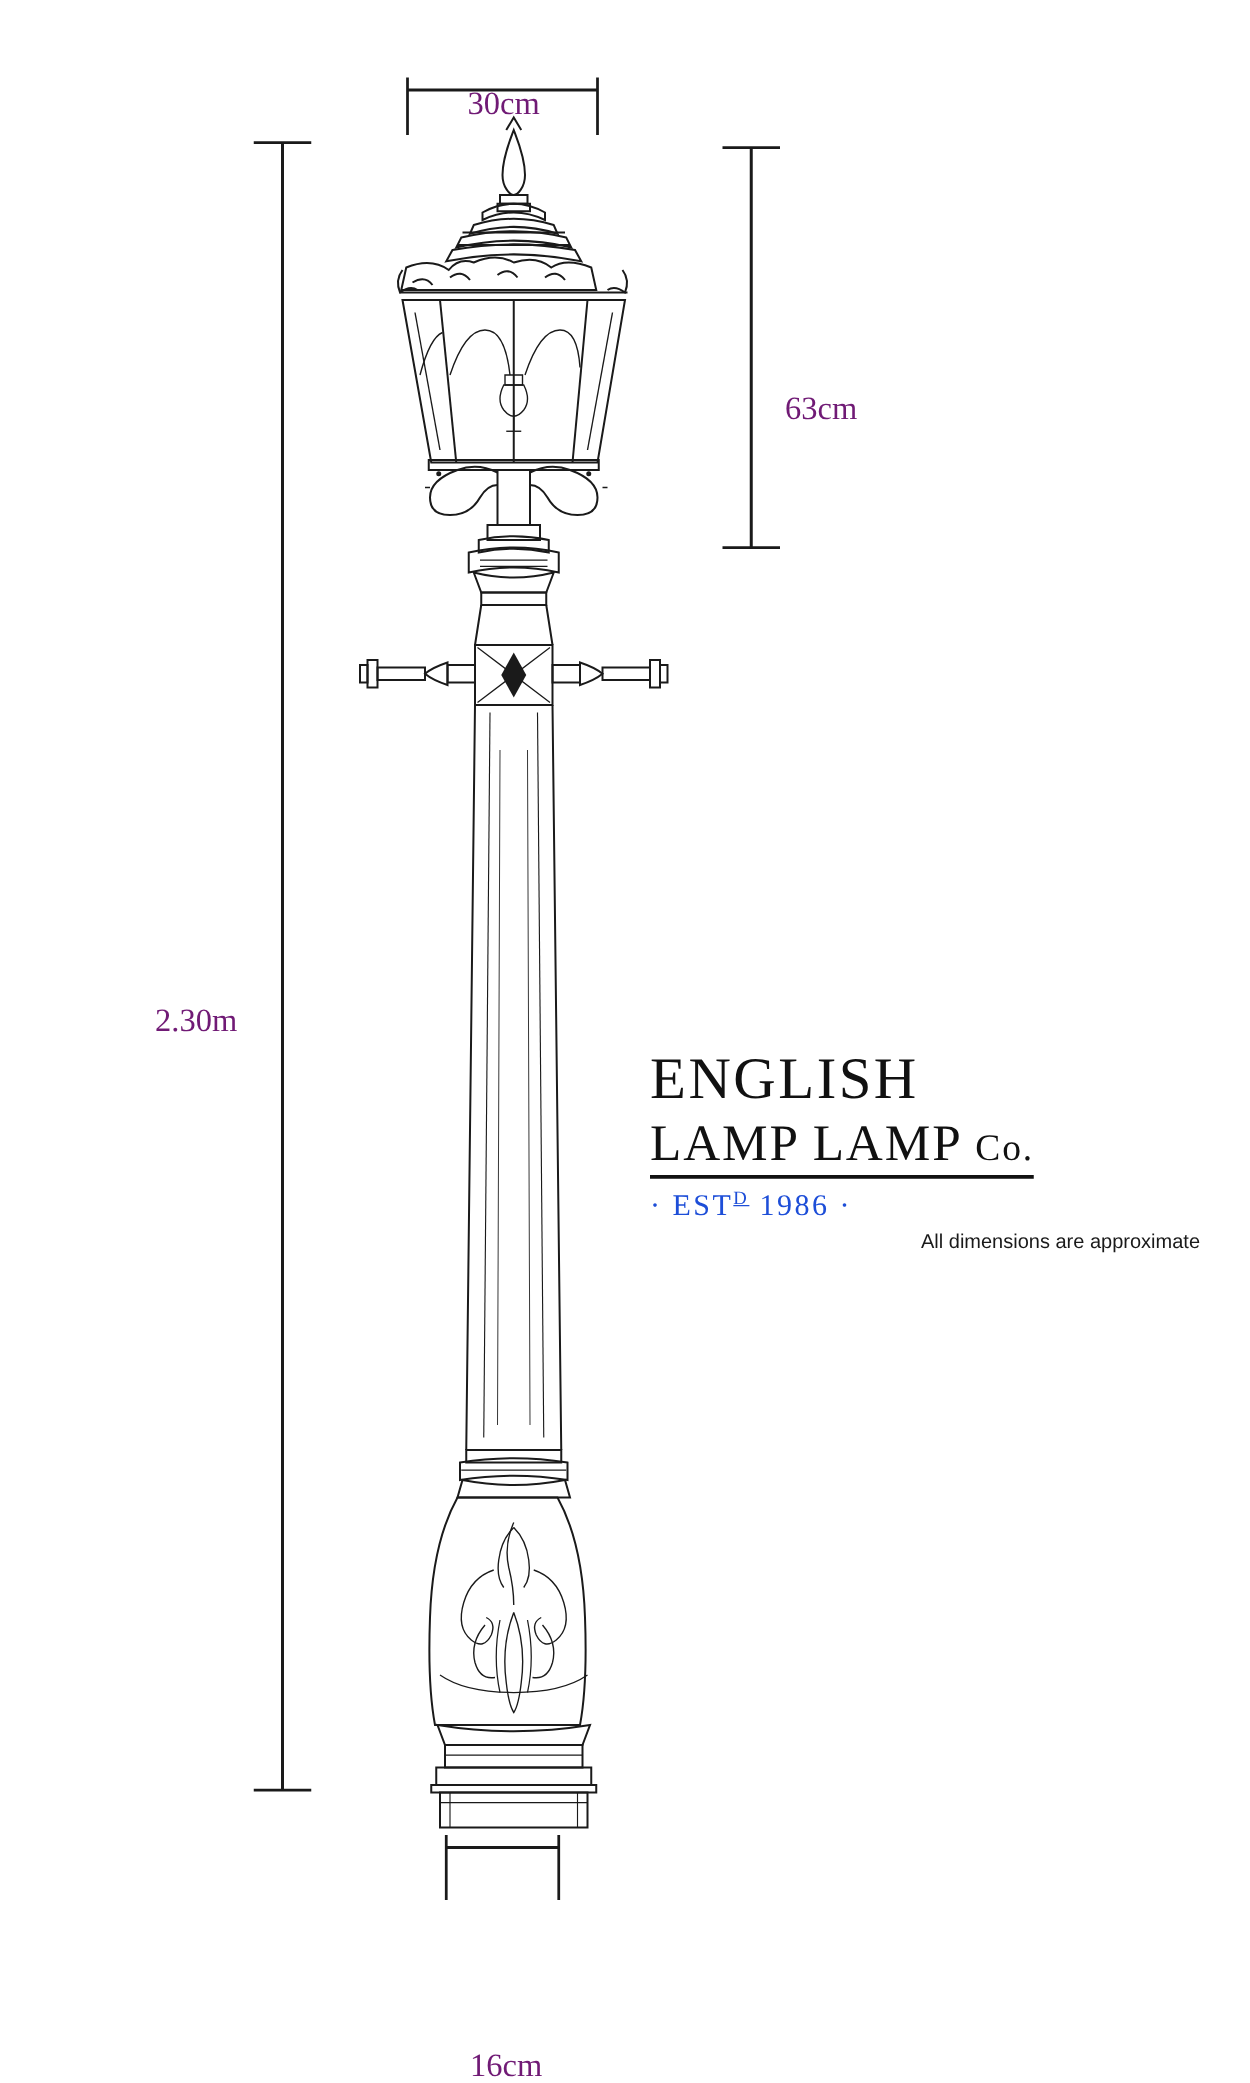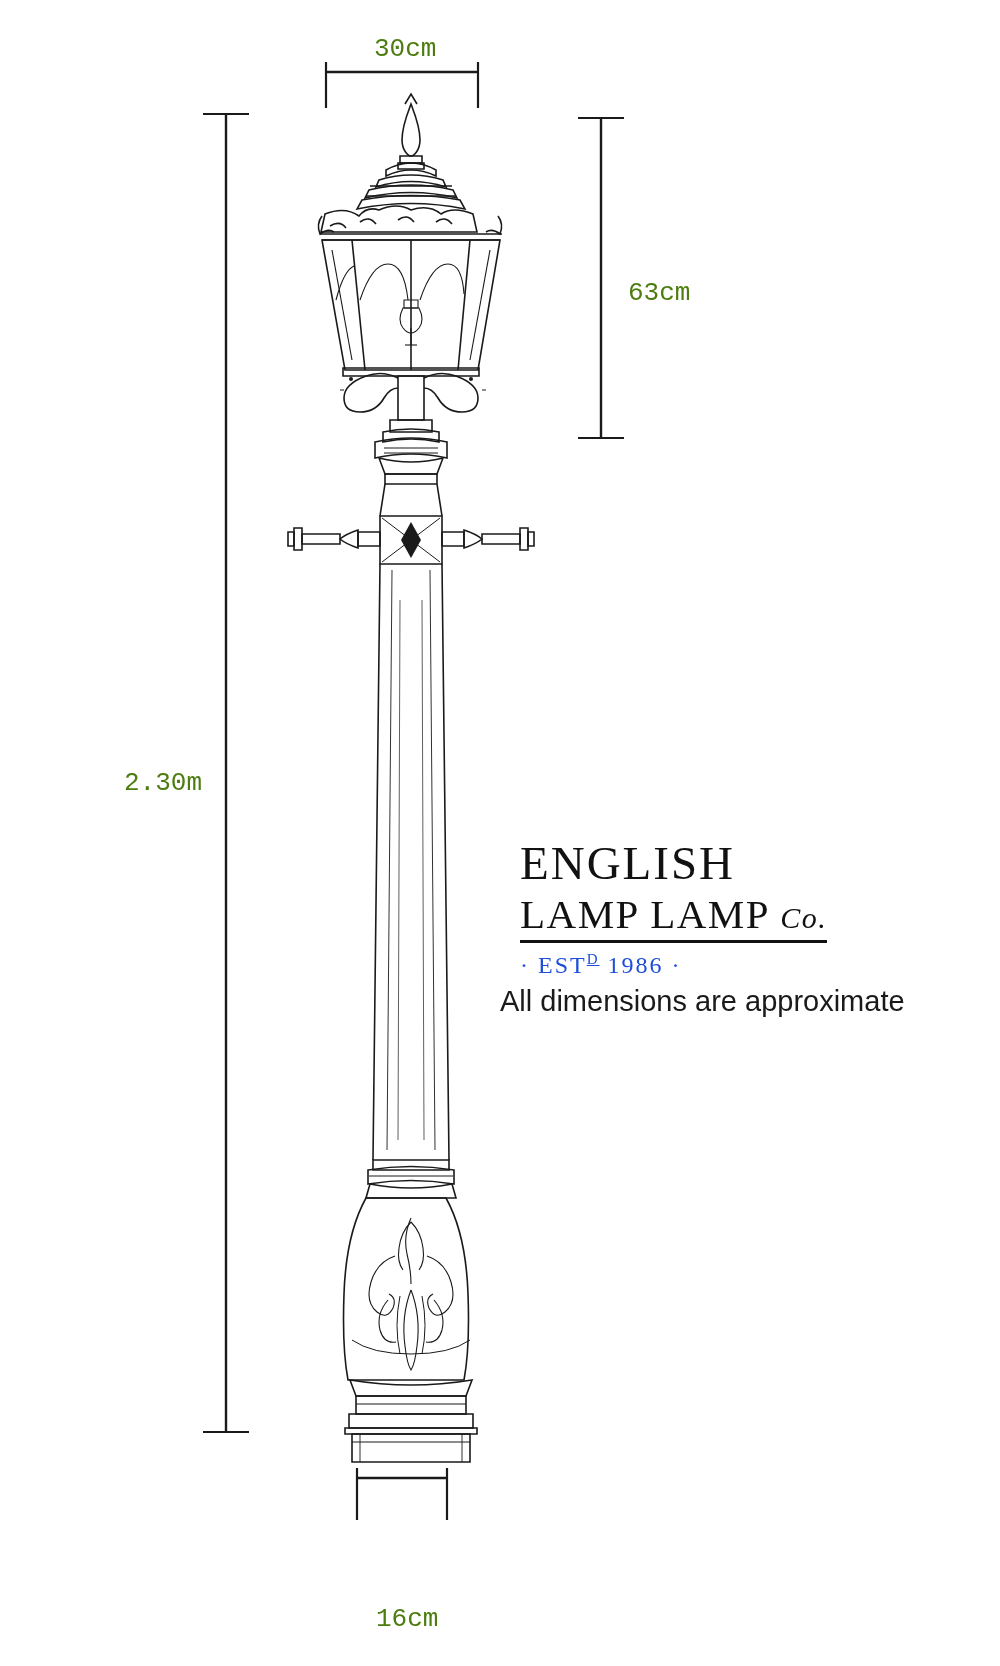--- a/index.html
+++ b/index.html
@@ -21,24 +21,25 @@
   }
   svg.drawing {
     position: absolute;
     left: 0;
     top: 0;
     width: 1000px;
     height: 1666px;
   }
   .dim-label {
     position: absolute;
-    font-family: Liberation Mono, monospace;
+    font-family: Liberation Serif, serif;
     font-size: 26px;
-    color: #4d7c0f;
+    color: #701a75;
     white-space: nowrap;
+    margin-top: 34px;
   }
   #dim-top-label {
     left: 374px;
     top: 34px;
   }
   #dim-right-label {
     left: 628px;
     top: 278px;
   }
   #dim-left-label {
@@ -69,41 +70,40 @@
     letter-spacing: 1.5px;
     line-height: 1.15;
     color: #111;
     margin: 4px 0 0 0;
     border-bottom: 3px solid #111;
     padding-bottom: 2px;
     display: inline-block;
   }
   .brand-line2 .smallcap {
     font-size: 30px;
-    font-style: italic;
   }
   .brand-line3 {
     font-family: "Liberation Serif", serif;
     font-size: 24px;
     letter-spacing: 2px;
     margin: 8px 0 0 0;
     color: #1d4ed8;
   }
   .brand-line3 sup {
     font-size: 15px;
     vertical-align: super;
     text-decoration: underline;
   }
   .disclaimer {
     position: absolute;
     left: 500px;
     top: 985px;
     width: 460px;
-    text-align: left;
-    font-size: 29px;
+    text-align: right;
+    font-size: 16px;
     color: #1a1a1a;
   }
 </style>
 </head>
 <body>
 
 <div class="canvas">
 
   <svg class="drawing" viewBox="0 0 1000 1666">
     <g stroke="#1a1a1a" fill="none" stroke-width="2.2" stroke-linecap="butt">

